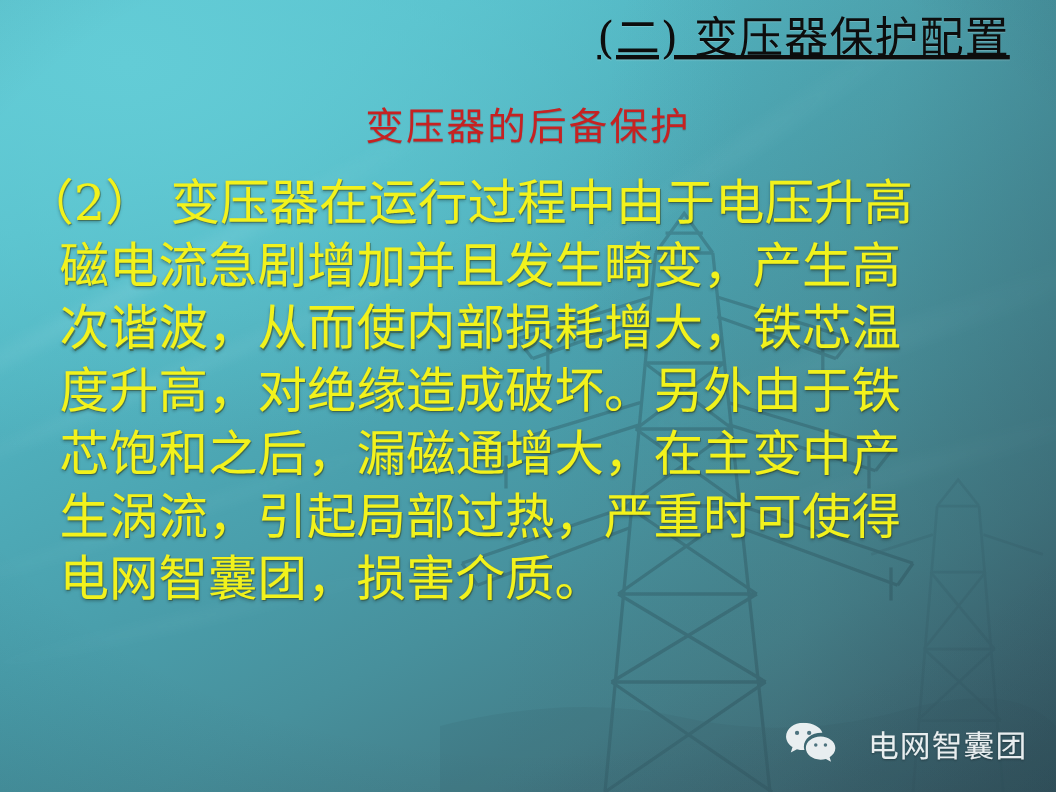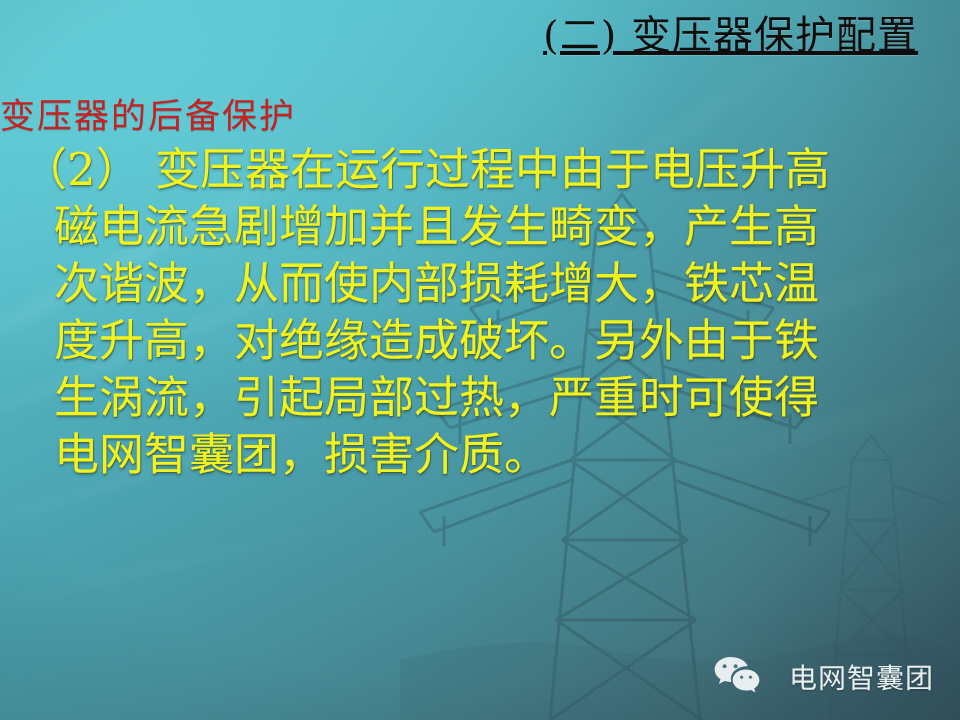--- a/index.html
+++ b/index.html
@@ -88,30 +88,30 @@
     letter-spacing: 1px;
     white-space: nowrap;
     text-shadow: 0 1px 0 rgba(255,255,255,0.18);
     text-decoration: underline;
   }
   .subtitle {
     position: absolute;
     top: 96px;
     left: 0;
     right: 0;
-    text-align: left;
+    text-align: center;
     font-size: 35px;
     line-height: 1.15;
     color: #c62222;
     letter-spacing: 2px;
     text-shadow: 0 1px 1px rgba(0,0,0,0.22);
   }
   .body-block {
     position: absolute;
-    top: 141px;
+    top: 156px;
     left: 22px;
     width: 916px;
   }
   .body-line {
     font-size: 45px;
     line-height: 57px;
     color: #f2f21c;
     letter-spacing: 0px;
     white-space: nowrap;
     text-shadow:
@@ -214,20 +214,21 @@
 
   <div class="title">(二) 变压器保护配置</div>
 
   <div class="subtitle">变压器的后备保护</div>
 
   <div class="body-block">
     <div class="body-line">（2） 变压器在运行过程中由于电压升高</div>
     <div class="body-line indent">磁电流急剧增加并且发生畸变，产生高</div>
     <div class="body-line indent">次谐波，从而使内部损耗增大，铁芯温</div>
     <div class="body-line indent">度升高，对绝缘造成破坏。另外由于铁</div>
+    <div class="body-line indent">芯饱和之后，漏磁通增大，在主变中产</div>
     <div class="body-line indent">生涡流，引起局部过热，严重时可使得</div>
     <div class="body-line indent">电网智囊团，损害介质。</div>
   </div>
 
   <div class="watermark">
     <span>
       <svg class="wm-logo" viewBox="0 0 46 38" xmlns="http://www.w3.org/2000/svg">
         <g fill="#f2f6f7">
 
           <path d="M16.4 0C7.7 0 0.6 5.6 0.6 12.5c0 3.9 2.3 7.4 5.9 9.7L4.9 27l5.6-2.9c1.8.5 3.7.8 5.9.8h.9c-.3-1-.5-2-.5-3.1 0-7 7.1-12.6 15.8-12.6h1C32.2 4 24.9 0 16.4 0z"></path>

